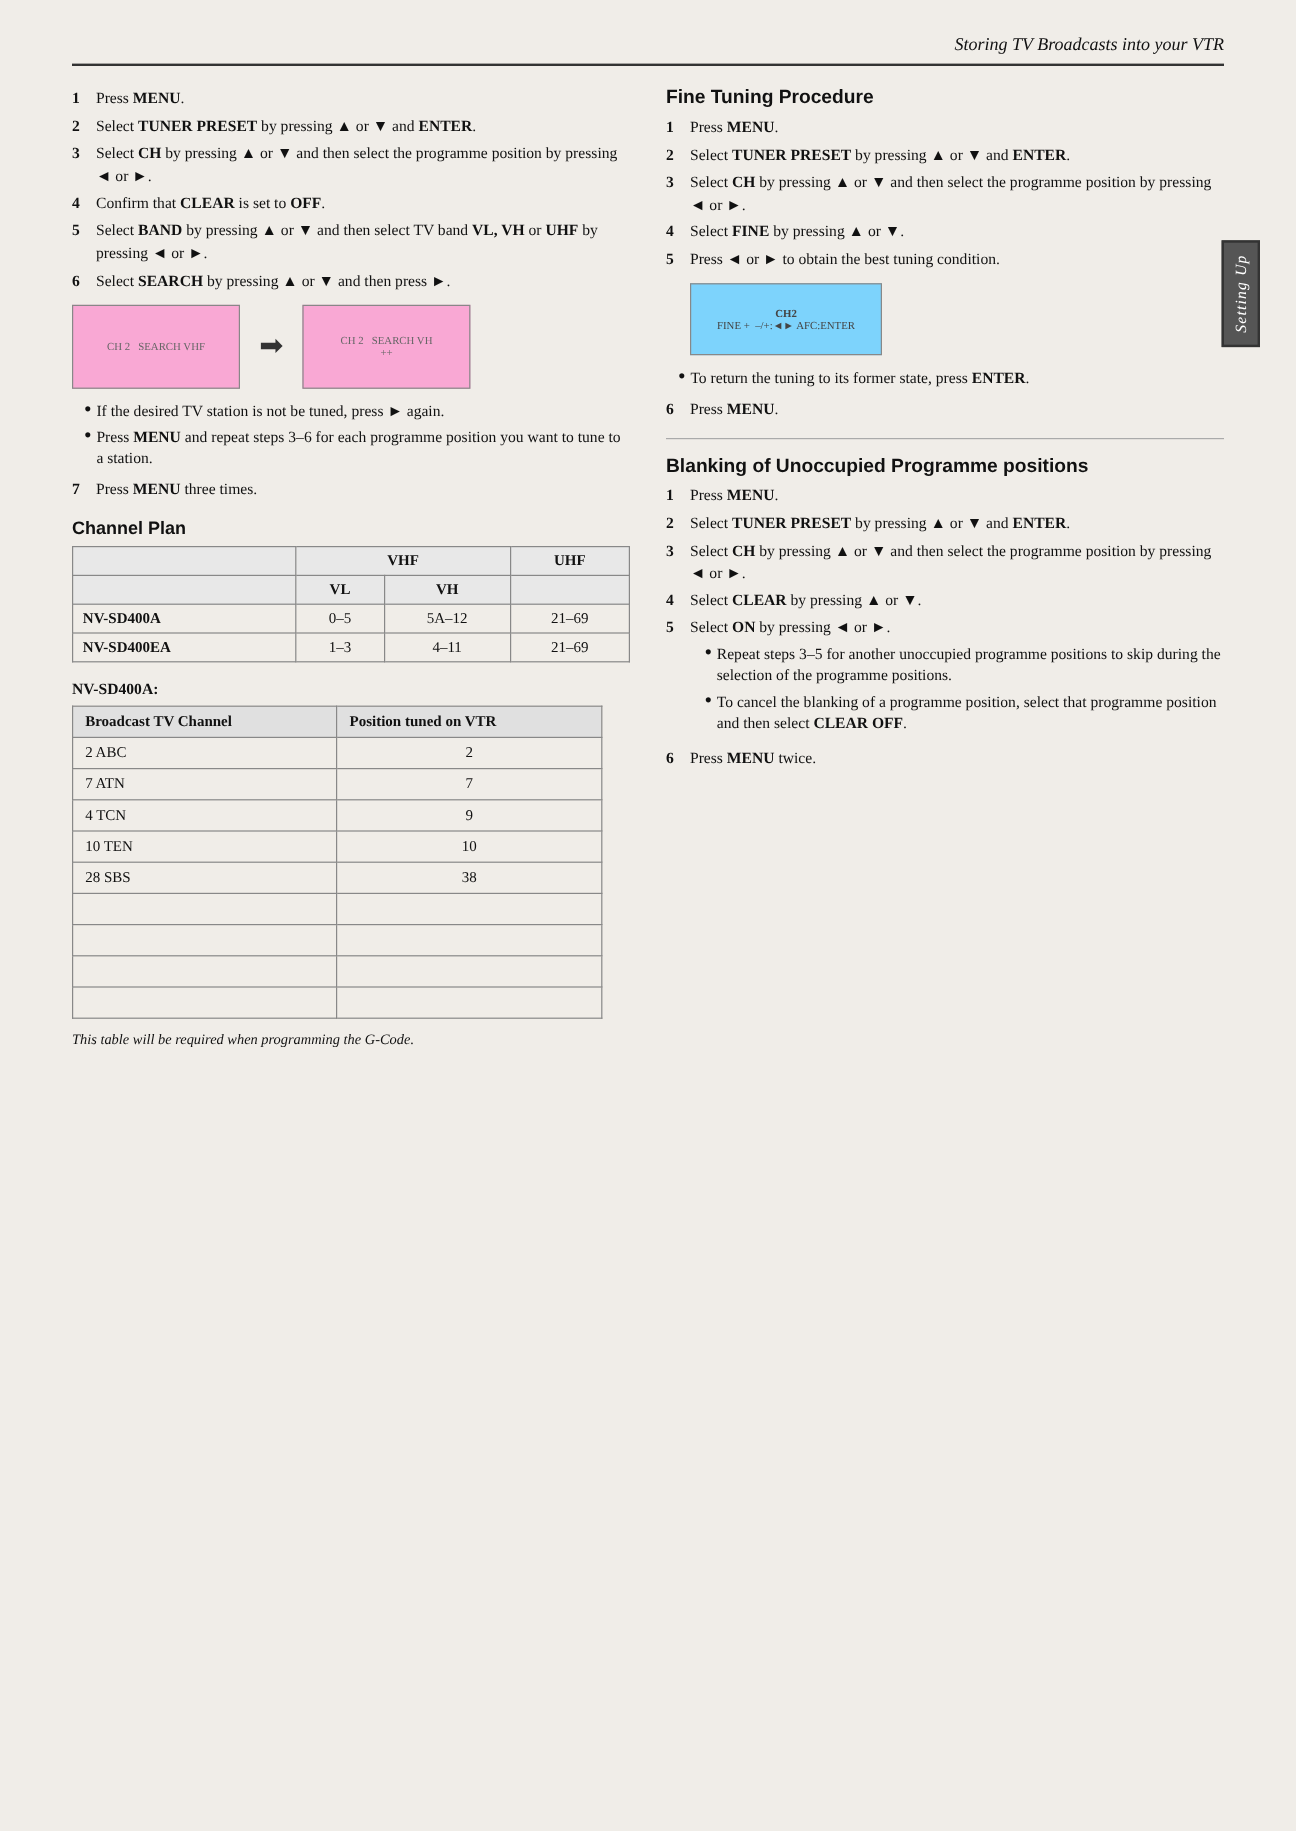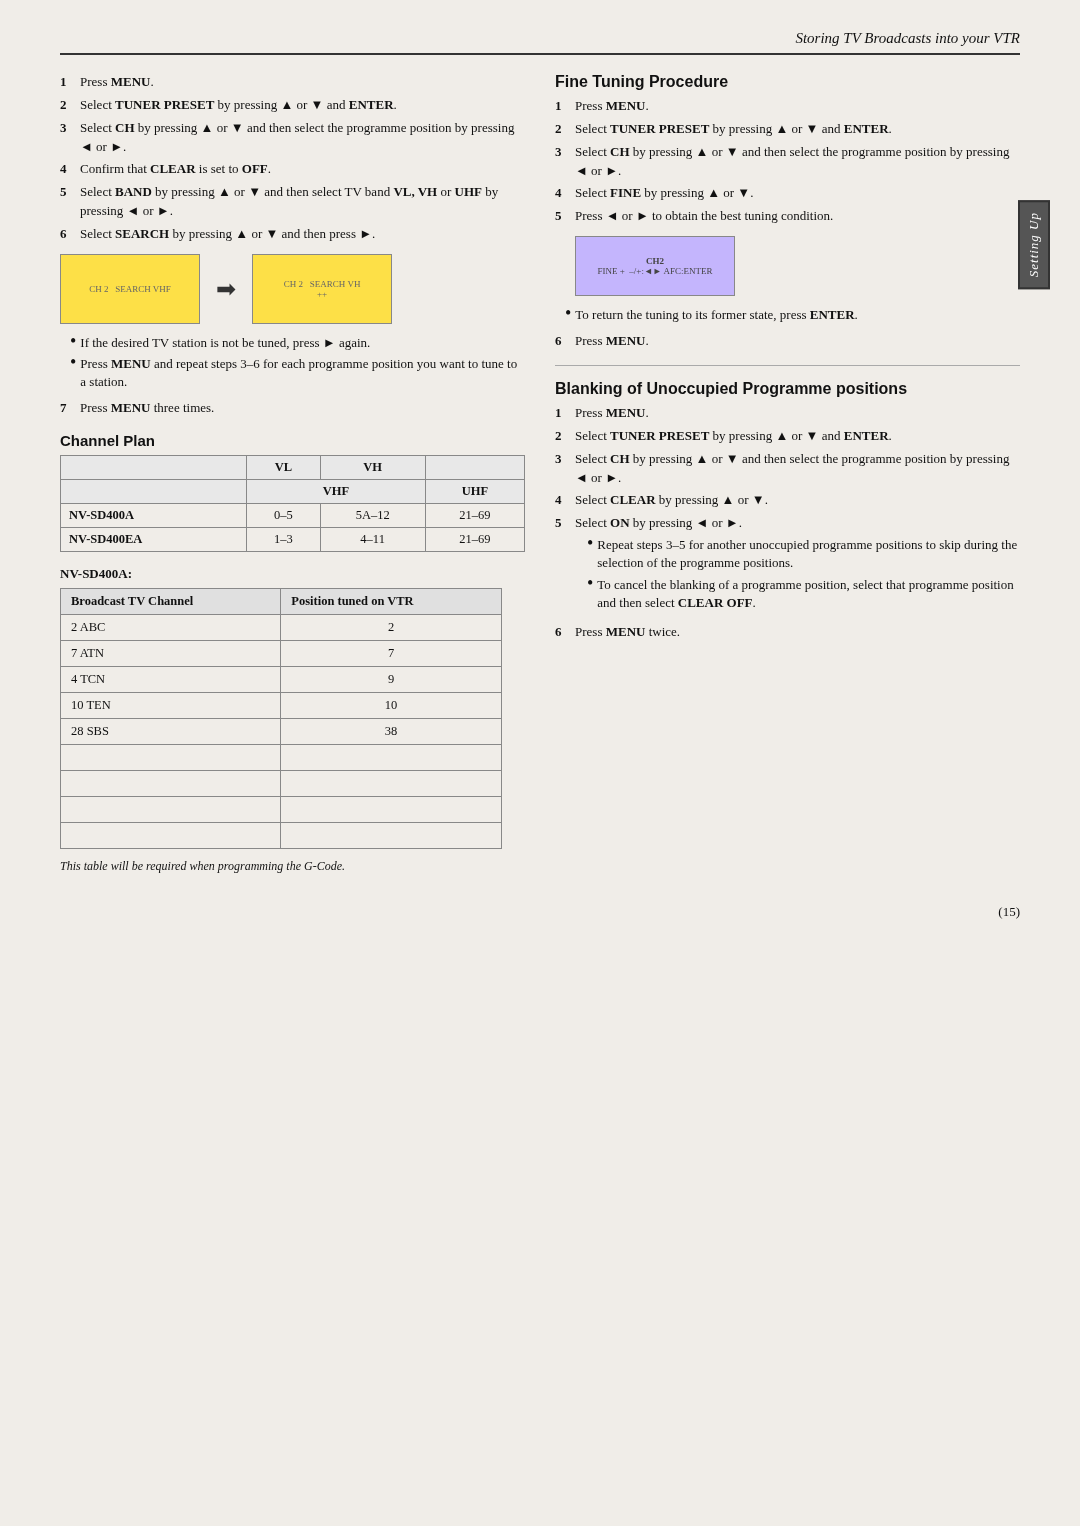--- a/index.html
+++ b/index.html
@@ -114,21 +114,21 @@
     }
     
     .screen-area {
       display: flex;
       align-items: center;
       gap: 16px;
       margin: 10px 0;
     }
     .screen-box {
       border: 1px solid #888;
-      background: #fde047;
+      background: #f9a8d4;
       width: 140px;
       height: 70px;
       display: flex;
       align-items: center;
       justify-content: center;
       font-size: 11px;
       color: #555;
       position: relative;
       overflow: hidden;
     }
@@ -201,21 +201,21 @@
       padding-left: 10px;
     }
     .table-note {
       font-size: 12px;
       font-style: italic;
       margin-top: 6px;
     }
     
     .fine-screen {
       border: 1px solid #888;
-      background: #c4b5fd;
+      background: #7dd3fc;
       width: 160px;
       height: 60px;
       margin: 10px 0 10px 20px;
       display: flex;
       align-items: center;
       justify-content: center;
       font-size: 10px;
       color: #444;
     }
     .fine-screen-inner {
@@ -315,28 +315,28 @@
         </ol>
       </div>
 
       <div>
         <div class="channel-plan-title">Channel Plan</div>
 
         <table class="channel-table">
           <thead>
             <tr>
               <th></th>
+              <th colspan="2" class="vhf-header">VHF</th>
+              <th>UHF</th>
+            </tr>
+            <tr>
+              <th></th>
               <th>VL</th>
               <th>VH</th>
               <th></th>
-            </tr>
-            <tr>
-              <th></th>
-              <th colspan="2" class="vhf-header">VHF</th>
-              <th>UHF</th>
             </tr>
           </thead>
           <tbody>
             <tr>
               <td class="left">NV-SD400A</td>
               <td>0–5</td>
               <td>5A–12</td>
               <td>21–69</td>
             </tr>
             <tr>
@@ -493,16 +493,13 @@
         <ol class="steps">
           <li>
             <span class="step-num">6</span>
             <span class="step-text">Press <span class="bold">MENU</span> twice.</span>
           </li>
         </ol>
       </div>
     </div>
   </div>
 
-  <div class="page-number">
-    <span>(15)</span>
-  </div>
 </div>
 
 </body></html>

